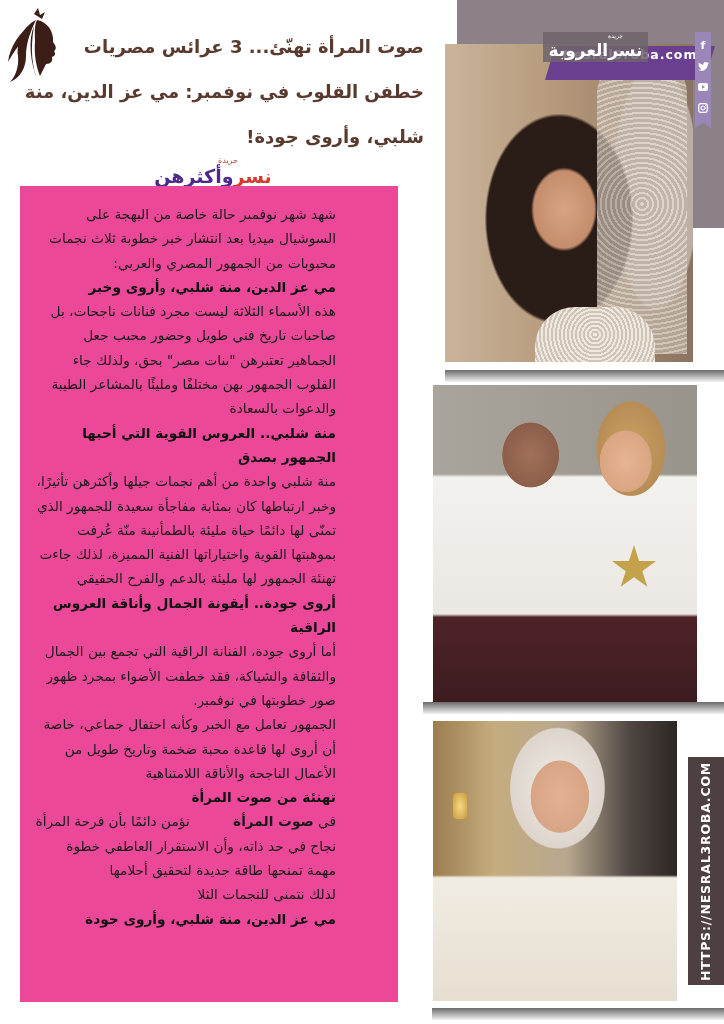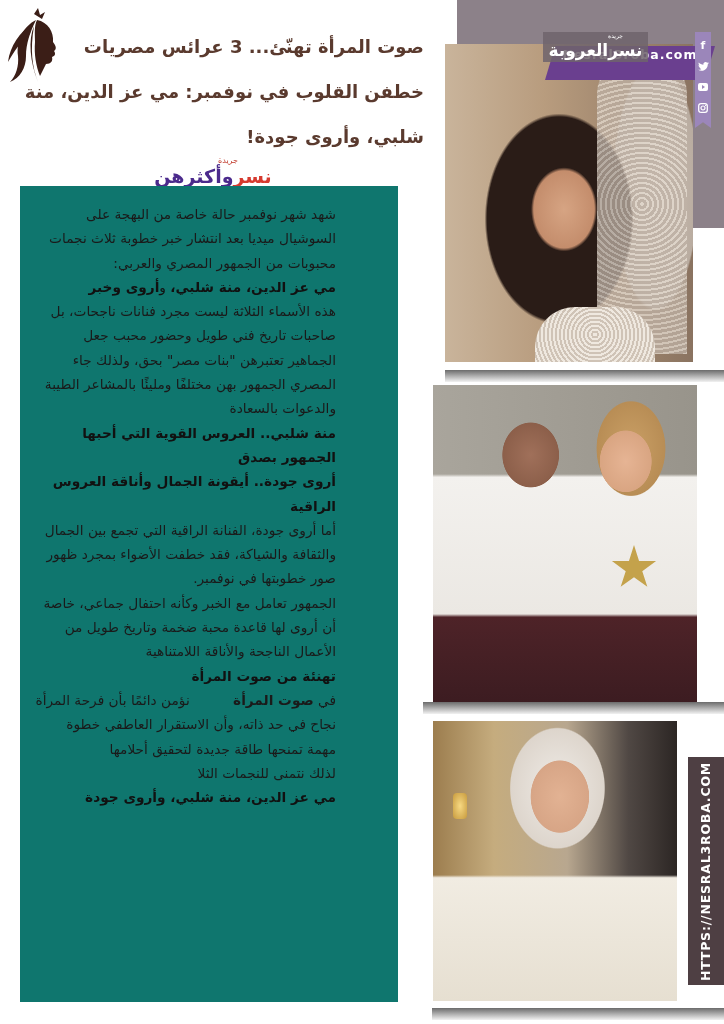--- a/index.html
+++ b/index.html
@@ -19,21 +19,21 @@
     direction: rtl; text-align: center;
   }
   .brand-small .kicker { display:block; font-size: 8px; color:#c0392b; line-height: 9px; padding-left: 30px; }
   .brand-small .name { font-size: 19px; font-weight: bold; line-height: 22px; }
   .brand-small .name .p1 { color: #d63a2f; }
   .brand-small .name .p2 { color: #4b2a8c; }
 
   
   .article {
     position: absolute; left: 20px; top: 186px; width: 378px; height: 816px;
-    background: #0f766e;
+    background: #ec4899;
     padding: 16px 62px 0 14px;
     direction: rtl; text-align: right;
     font-size: 13.7px; line-height: 24.3px; color: #1a1a1a;
     font-family: "DejaVu Sans", sans-serif;
   }
   .article p { margin: 0; }
   .article .h { font-weight: bold; color: #111; }
   .article b { font-weight: bold; margin-left: 39px; }
 
   
@@ -130,22 +130,23 @@
 <div class="title">صوت المرأة تهنّئ... 3 عرائس مصريات خطفن القلوب في نوفمبر: مي عز الدين، منة شلبي، وأروى جودة!</div>
 
 <div class="brand-small">
   <span class="kicker">جريدة</span>
   <span class="name"><span class="p1">نسر</span><span class="p2">وأكثرهن</span></span>
 </div>
 
 <div class="article">
   <p>شهد شهر نوفمبر حالة خاصة من البهجة على السوشيال ميديا بعد انتشار خبر خطوبة ثلاث نجمات محبوبات من الجمهور المصري والعربي:</p>
   <p class="h"><span>مي عز الدين، منة شلبي،</span><span style="font-weight:normal"> و</span><span>أروى وخبر</span></p>
-  <p>هذه الأسماء الثلاثة ليست مجرد فنانات ناجحات، بل صاحبات تاريخ فني طويل وحضور محبب جعل الجماهير تعتبرهن "بنات مصر" بحق، ولذلك جاء المصري الجمهور بهن مختلفًا ومليئًا بالمشاعر الطيبة والدعوات بالسعادة</p>
+  <p>هذه الأسماء الثلاثة ليست مجرد فنانات ناجحات، بل صاحبات تاريخ فني طويل وحضور محبب جعل الجماهير تعتبرهن "بنات مصر" بحق، ولذلك جاء القلوب الجمهور بهن مختلفًا ومليئًا بالمشاعر الطيبة والدعوات بالسعادة</p>
   <p class="h">منة شلبي.. العروس القوية التي أحبها الجمهور بصدق</p>
+  <p>منة شلبي واحدة من أهم نجمات جيلها وأكثرهن تأثيرًا، وخبر ارتباطها كان بمثابة مفاجأة سعيدة للجمهور الذي تمنّى لها دائمًا حياة مليئة بالطمأنينة منّة عُرفت بموهبتها القوية واختياراتها الفنية المميزة، لذلك جاءت تهنئة الجمهور لها مليئة بالدعم والفرح الحقيقي</p>
   <p class="h">أروى جودة.. أيقونة الجمال وأناقة العروس الراقية</p>
   <p>أما أروى جودة، الفنانة الراقية التي تجمع بين الجمال والثقافة والشياكة، فقد خطفت الأضواء بمجرد ظهور صور خطوبتها في نوفمبر.</p>
   <p>الجمهور تعامل مع الخبر وكأنه احتفال جماعي، خاصة أن أروى لها قاعدة محبة ضخمة وتاريخ طويل من الأعمال الناجحة والأناقة اللامتناهية</p>
   <p class="h">تهنئة من صوت المرأة</p>
   <p><span>في </span><b>صوت المرأة</b><span> نؤمن دائمًا بأن فرحة المرأة نجاح في حد ذاته، وأن الاستقرار العاطفي خطوة مهمة تمنحها طاقة جديدة لتحقيق أحلامها</span></p>
   <p>لذلك نتمنى للنجمات الثلا</p>
   <p class="h">مي عز الدين، منة شلبي، وأروى جودة</p>
 </div>
 
 <div class="top-band"></div>

